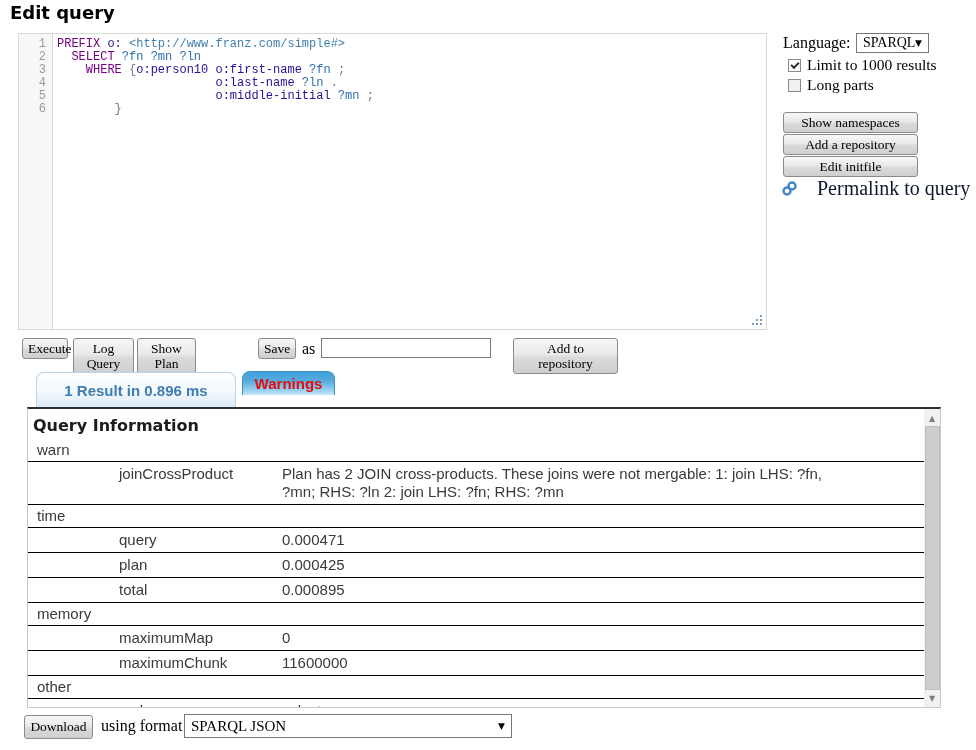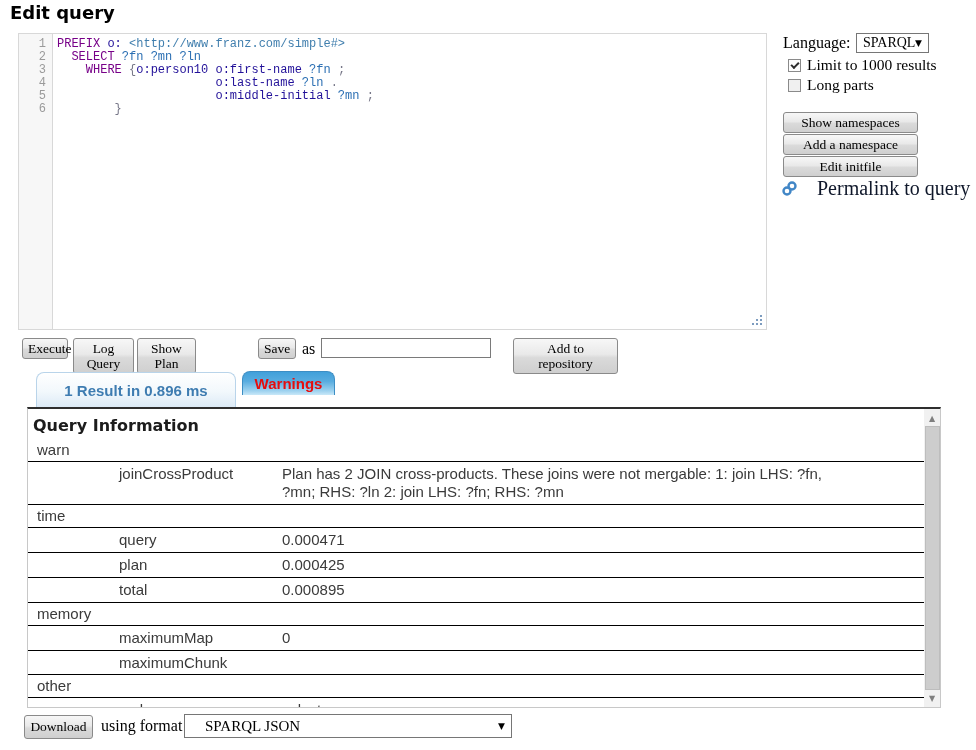--- a/index.html
+++ b/index.html
@@ -80,21 +80,21 @@
 
   
   #btn-download{position:absolute;left:24px;top:715px;width:69px;top:715px;
     font-family:"Liberation Serif",serif;font-size:13.5px;
     background:linear-gradient(#f7f7f7,#e9e9e9 45%,#dadada 55%,#cfcfcf);
     border:1px solid #8a8a8a;border-radius:3px;padding:3px 4px;text-align:center;
     box-sizing:border-box;cursor:pointer;}
   #using-format-label{position:absolute;left:101px;top:717px;font-size:16px;}
   .sel{position:absolute;border:1px solid #767676;background:#fff;box-sizing:border-box;
     cursor:pointer;font-family:"Liberation Serif",serif;display:flex;align-items:center;}
-  #format-select{left:184px;top:714px;width:328px;height:24px;font-size:15px;padding-left:20px;}
+  #format-select{left:184px;top:714px;width:328px;height:24px;font-size:15px;padding-left:6px;}
   .sel .arrow{position:absolute;right:6px;font-size:9px;color:#000;
     font-family:"DejaVu Sans",sans-serif;}
 
   
   #language-label{position:absolute;left:783px;top:34px;font-size:16px;}
   #language-select{left:856px;top:33px;width:73px;height:20px;font-size:14px;padding-left:6px;}
   #cbx{position:absolute;left:788px;top:55px;}
   .cb-row{display:flex;align-items:center;height:20px;}
   .cb{width:13px;height:13px;border:1px solid #8a8a8a;background:#fcfcfc;position:relative;
     flex:none;cursor:pointer;box-sizing:border-box;}
@@ -163,21 +163,21 @@
       <div class="cb checked"></div>
       <span class="cb-label">Limit to 1000 results</span>
     </div>
     <div class="cb-row">
       <div class="cb unchecked"></div>
       <span class="cb-label">Long parts</span>
     </div>
   </div>
 <div id="side-buttons">
     <button class="sbtn">Show namespaces</button>
-    <button class="sbtn">Add a namespace</button>
+    <button class="sbtn">Add a repository</button>
     <button class="sbtn">Edit initfile</button>
   </div>
 <a id="permalink" href="#">
   <svg width="17" height="17" viewBox="0 0 17 17">
     <g fill="none" stroke="#4186c6" stroke-width="2.4">
       <circle cx="6" cy="11" r="3.5"></circle>
         <circle cx="11" cy="6" r="3.5"></circle>
     </g>
   </svg>
   <span id="permalink-text">Permalink to query</span>
@@ -210,20 +210,21 @@
           <span class="qi-name">total</span>
           <span class="qi-value">0.000895</span>
         </div>
         <div class="qi-sec">memory</div>
         <div class="qi-item">
           <span class="qi-name">maximumMap</span>
           <span class="qi-value">0</span>
         </div>
         <div class="qi-item">
           <span class="qi-name">maximumChunk</span>
+          <span class="qi-value">11600000</span>
         </div>
         <div class="qi-sec">other</div>
         <div class="qi-item">
           <span class="qi-name">verb</span>
           <span class="qi-value">select</span>
         </div>
       </div>
   </div>
   <div id="scrollbar">
     <div class="sb-arrow" id="sb-up">▲</div>

